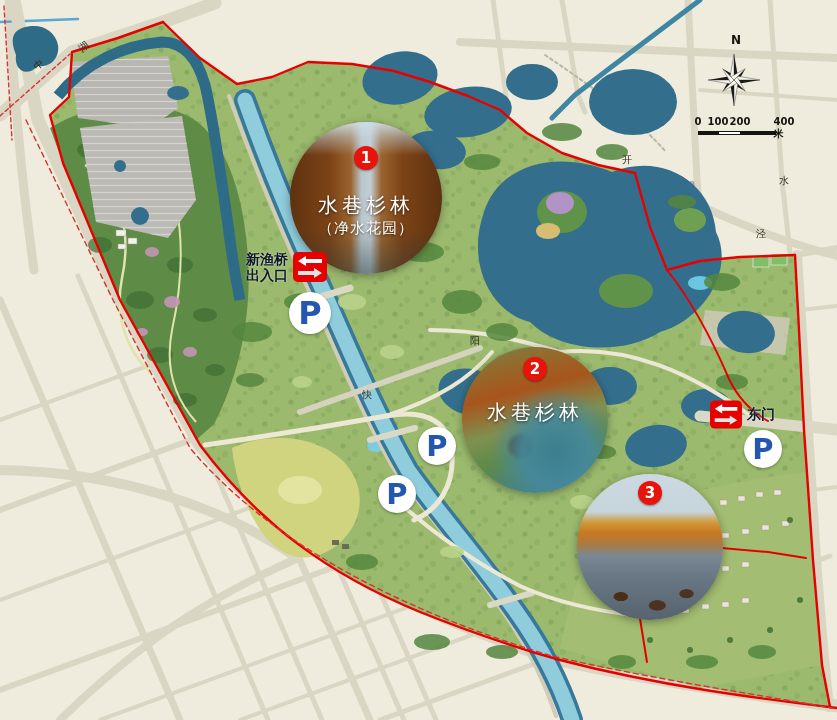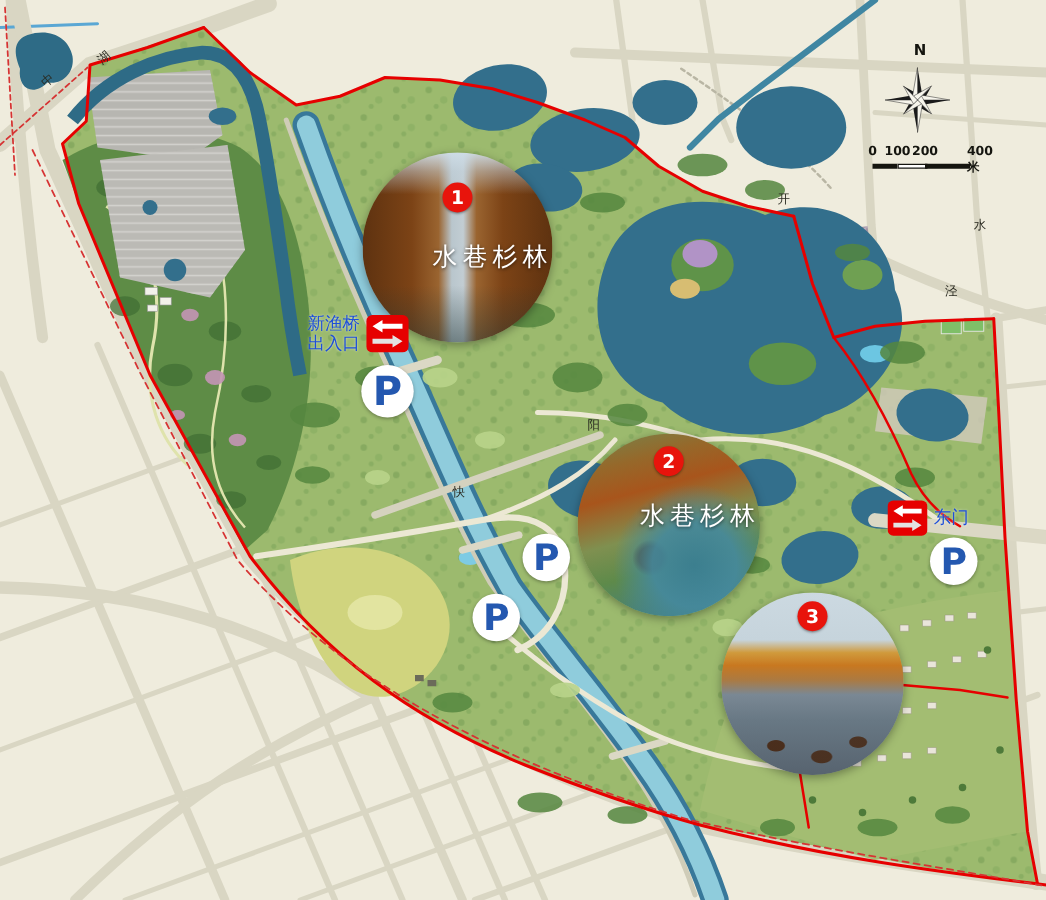--- a/index.html
+++ b/index.html
@@ -19,32 +19,32 @@
      radial-gradient(circle at 40% 68%, rgba(80,52,26,.9) 0%, rgba(80,52,26,.85) 7%, rgba(0,0,0,0) 11%),
      linear-gradient(165deg,#74864e 0%,#96682a 18%,#a8551c 32%,#7f9050 52%,#5e8a4a 68%,#4a8274 84%,#3f7e90 100%);}
   .photo3{background:
      radial-gradient(ellipse 11px 7px at 30% 84%, rgba(70,35,12,.85) 0 60%, rgba(0,0,0,0) 70%),
      radial-gradient(ellipse 13px 8px at 55% 90%, rgba(70,35,12,.8) 0 60%, rgba(0,0,0,0) 70%),
      radial-gradient(ellipse 11px 7px at 75% 82%, rgba(70,35,12,.8) 0 60%, rgba(0,0,0,0) 70%),
      linear-gradient(180deg,#ccd9e1 0%,#c6d4dc 26%,#d09a3c 33%,#c87820 40%,#ab7a42 48%,#7a8894 56%,#687884 70%,#57636f 100%);}
   .badge{position:absolute;left:50%;transform:translateX(-50%);width:24px;height:24px;border-radius:50%;
          background:#e8140c;color:#fff;font-weight:bold;font-size:15px;line-height:24px;text-align:center;
          box-shadow:0 1px 2px rgba(0,0,0,.4);}
-  .poi-name{position:absolute;left:0;right:0;text-align:right;color:#fff;font-size:20px;letter-spacing:4px;
+  .poi-name{position:absolute;left:0;right:0;text-align:center;color:#fff;font-size:20px;letter-spacing:4px;
             font-family:"Liberation Serif","DejaVu Serif",serif;text-shadow:0 1px 3px rgba(0,0,0,.65);}
   .poi-sub{position:absolute;left:0;right:0;text-align:center;color:#fff;font-size:15px;letter-spacing:1px;
            font-family:"Liberation Serif","DejaVu Serif",serif;text-shadow:0 1px 3px rgba(0,0,0,.65);}
 
   
   .pk{position:absolute;border-radius:50%;background:#fff;color:#2458b0;font-weight:bold;text-align:center;
       box-shadow:0 1px 3px rgba(0,0,0,.35);z-index:25;font-family:"DejaVu Sans",sans-serif;}
 
   
   .gate{position:absolute;display:flex;gap:5px;z-index:26;align-items:center;}
-  .gate-label{color:#1d4ed8;font-weight:normal;font-size:14px;line-height:1.15;text-align:center;
+  .gate-label{color:#0f172a;font-weight:bold;font-size:14px;line-height:1.15;text-align:center;
               text-shadow:0 0 2px rgba(255,255,255,.7);white-space:nowrap;}
   .gate-label span{display:block;}
 
   
   .compass{position:absolute;left:702px;top:26px;z-index:15;}
   .scalebar{position:absolute;left:688px;top:116px;width:120px;height:26px;z-index:15;color:#15150f;}
   .scalebar .tick{position:absolute;top:0;font-size:10px;font-weight:bold;transform:translateX(-50%);}
   .sbseg{position:absolute;top:15px;height:4px;}
 
   
@@ -281,20 +281,21 @@
 <div class="rl" style="left:362px;top:390px;">快</div>
 <div class="rl" style="left:470px;top:336px;">阳</div>
 <div class="rl" style="left:622px;top:155px;">开</div>
 <div class="rl" style="left:756px;top:229px;">泾</div>
 <div class="rl" style="left:779px;top:176px;">水</div>
 
 <div class="poi" style="left:290px;top:122px;width:152px;height:152px;">
   <div class="poi-photo photo1"></div>
   <div class="badge" style="top:24px;">1</div>
   <div class="poi-name" style="top:70px;">水巷杉林</div>
+  <div class="poi-sub" style="top:97px;">（净水花园）</div>
 </div>
 
 <div class="poi" style="left:462px;top:347px;width:146px;height:146px;">
   <div class="poi-photo photo2"></div>
   <div class="badge" style="top:10px;">2</div>
   <div class="poi-name" style="top:52px;">水巷杉林</div>
   <div class="poi-sub" style="top:80px;"></div>
 </div>
 
 <div class="poi" style="left:577px;top:474px;width:146px;height:146px;">

